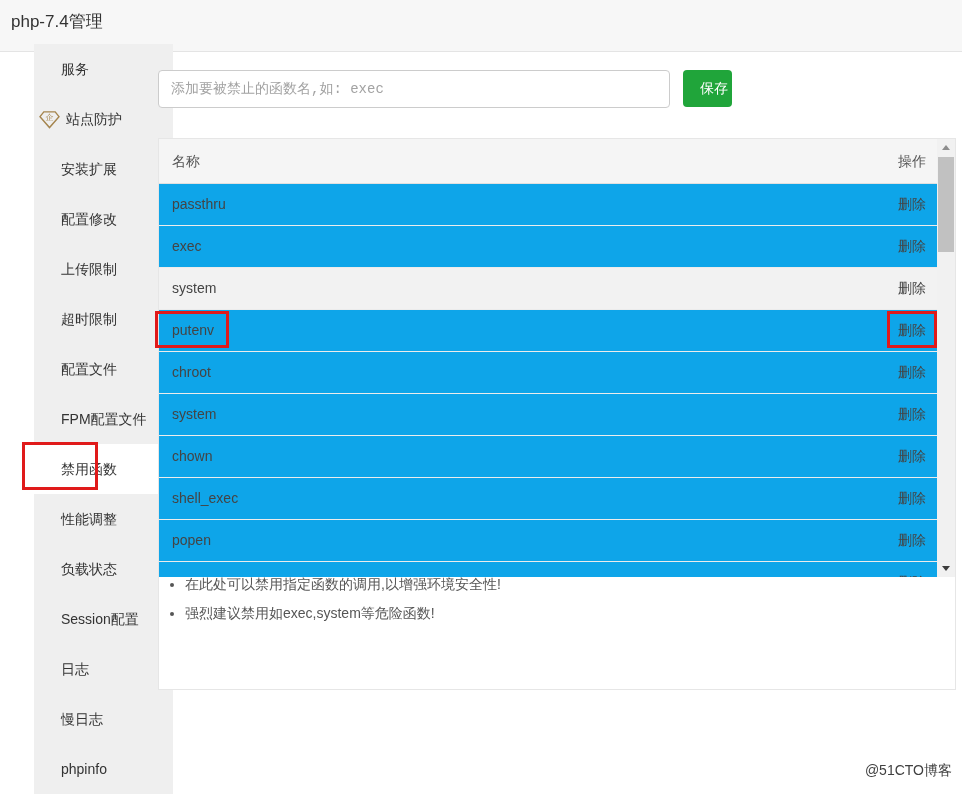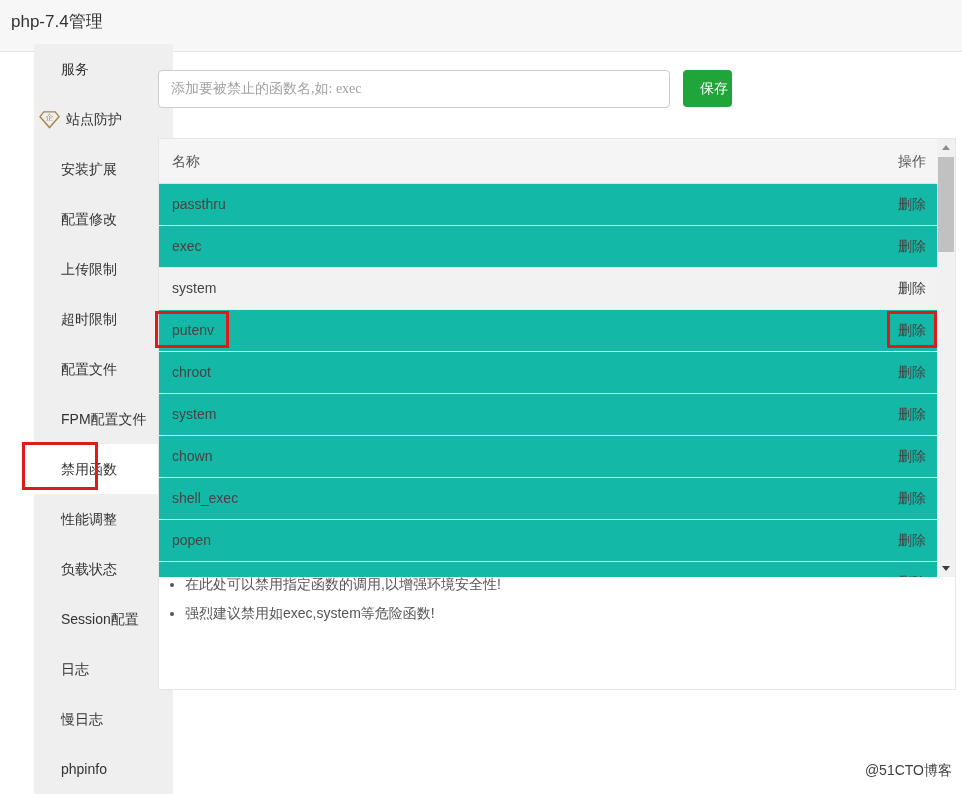--- a/index.html
+++ b/index.html
@@ -19,35 +19,35 @@
   .side-item { height:50px; line-height:50px; font-size:14px; color:#333;
     padding-left:27px; cursor:pointer; white-space:nowrap; }
   .side-item.active { background:#fff; }
   .side-item.with-icon { padding-left:4px; display:flex; align-items:center; }
   .side-item.with-icon .gem { margin-right:5px; flex:0 0 auto; display:block; }
 
   
   .func-input { position:absolute; left:158px; top:70px; width:512px; height:38px;
     border:1px solid #ccc; border-radius:4px; padding:0 12px; font-size:14px;
     color:#333; outline:none; background:#fff;
-    font-family:Liberation Serif, serif; }
+    font-family:Liberation Mono, monospace; }
   .func-input::placeholder { color:#a3a3a3; }
   .save-btn { position:absolute; left:683px; top:70px; width:49px; height:37px;
     background:#20a53a; color:#fff; border:none; border-radius:4px; font-size:14px;
     cursor:pointer; font-family:"Liberation Sans","DejaVu Sans",sans-serif;padding-left:13px; }
 
   
   .table-wrap { position:absolute; left:158px; top:138px; width:798px; height:552px;
     border:1px solid #e6e6e6; overflow:hidden; background:#fff; }
   .scroll-area { position:absolute; left:0; top:0; width:780px; height:438px; overflow:hidden; }
   .thead { height:45px; line-height:44px; background:#f5f5f5; border-bottom:1px solid #e0e0e0;
     padding:0 13px; font-size:14px; color:#555; }
   .thead .col-action { float:right; }
   .trow { height:42px; line-height:41px; border-bottom:1px solid #ececec;
-    padding:0 13px; font-size:14px; color:#444; background:#14b8a6; }
+    padding:0 13px; font-size:14px; color:#444; background:#0ea5e9; }
   .trow.hovered { background:#f2f2f2; }
   .trow .del { float:right; color:#444; cursor:pointer; text-decoration:none; }
 
   
   .scrollbar { position:absolute; right:0; top:0; width:18px; height:438px;
     background:#f1f1f1; cursor:pointer; }
   .sb-arrow { position:absolute; left:0; width:18px; height:16px; }
   .sb-arrow span { position:absolute; left:5px; width:0; height:0; }
   .sb-up { top:0; }
   .sb-up span { top:6px; border-left:4px solid transparent; border-right:4px solid transparent;

